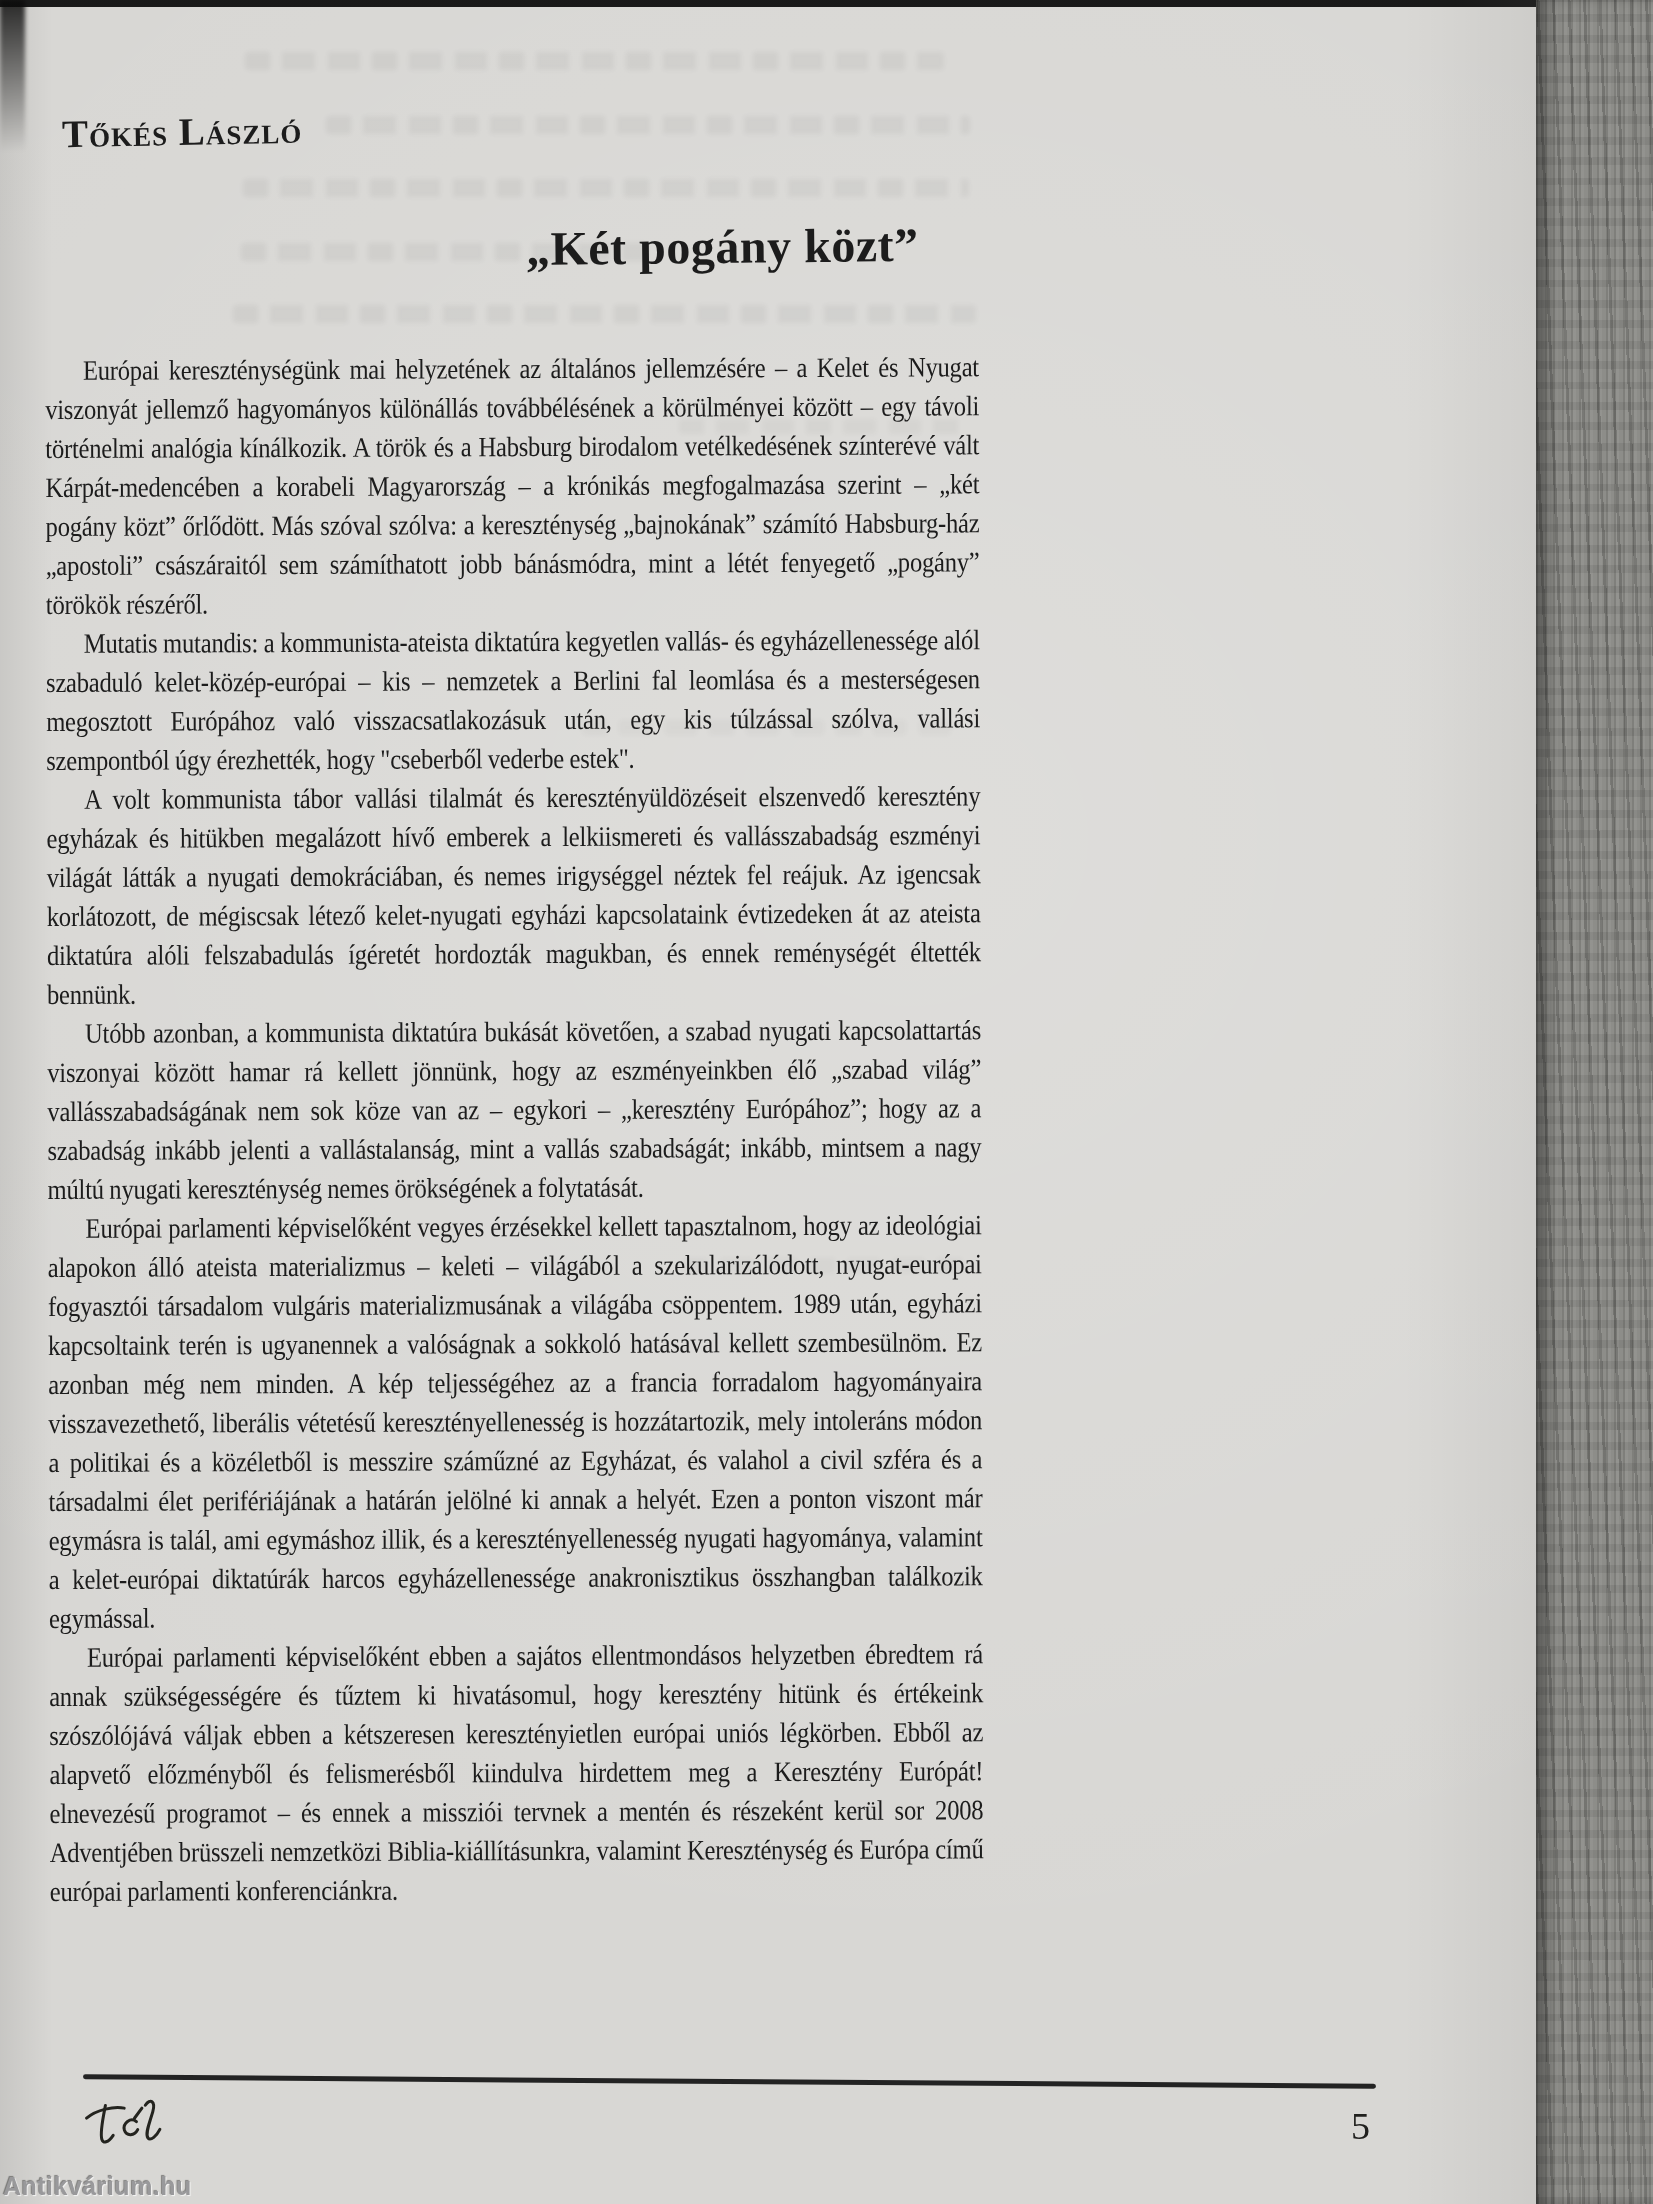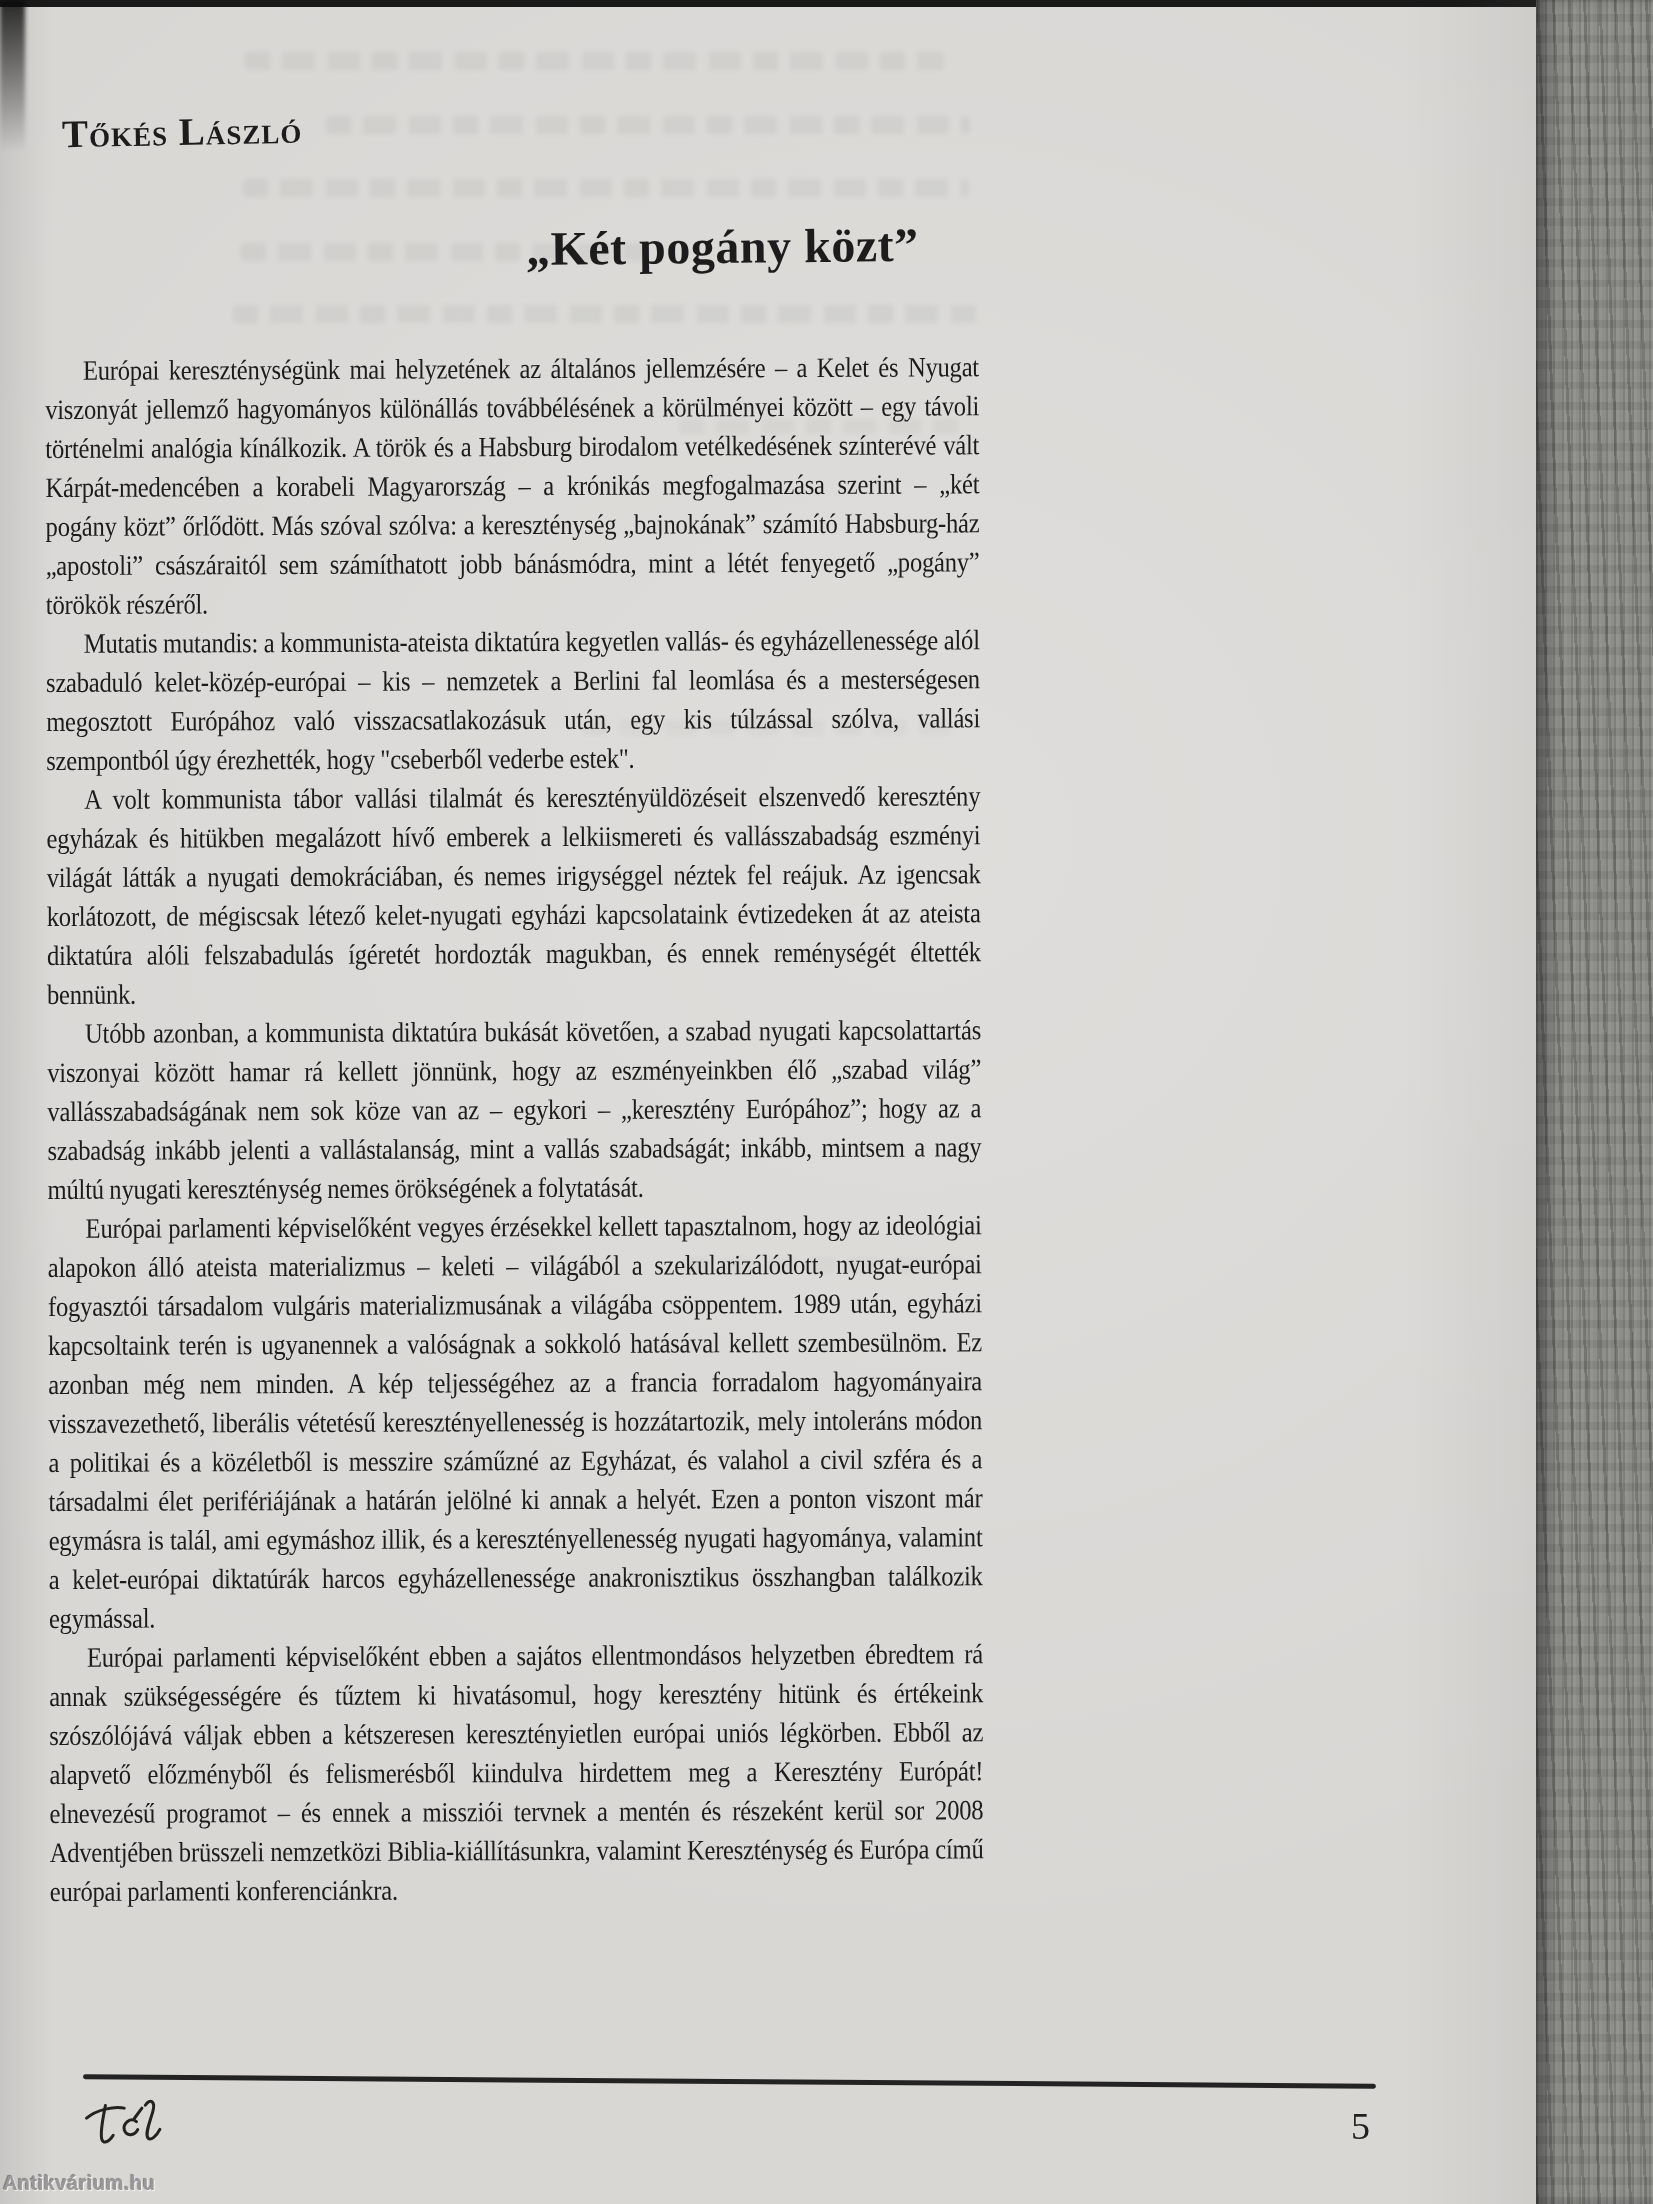--- a/index.html
+++ b/index.html
@@ -90,21 +90,21 @@
     transform:rotate(-3deg);
   }
   .tel-logo path{stroke:#24241f;stroke-width:3.4;fill:none;stroke-linecap:round;}
   .pagenum{
     position:absolute;left:1351px;top:2104px;
     font-size:38px;color:#20201e;
   }
   .watermark{
     position:absolute;left:2.9px;top:2172px;
     font-family:"Liberation Sans", sans-serif;
-    font-size:20px;font-weight:bold;
+    font-size:25px;font-weight:bold;
     color:#99999b;
     text-shadow:1px 1px 1px rgba(255,255,255,.75), -1px -1px 1px rgba(0,0,0,.4);
     letter-spacing:0.5px;
   }
 </style>
 </head>
 <body>
 
 <div class="scan">
   <div class="paper"></div>

